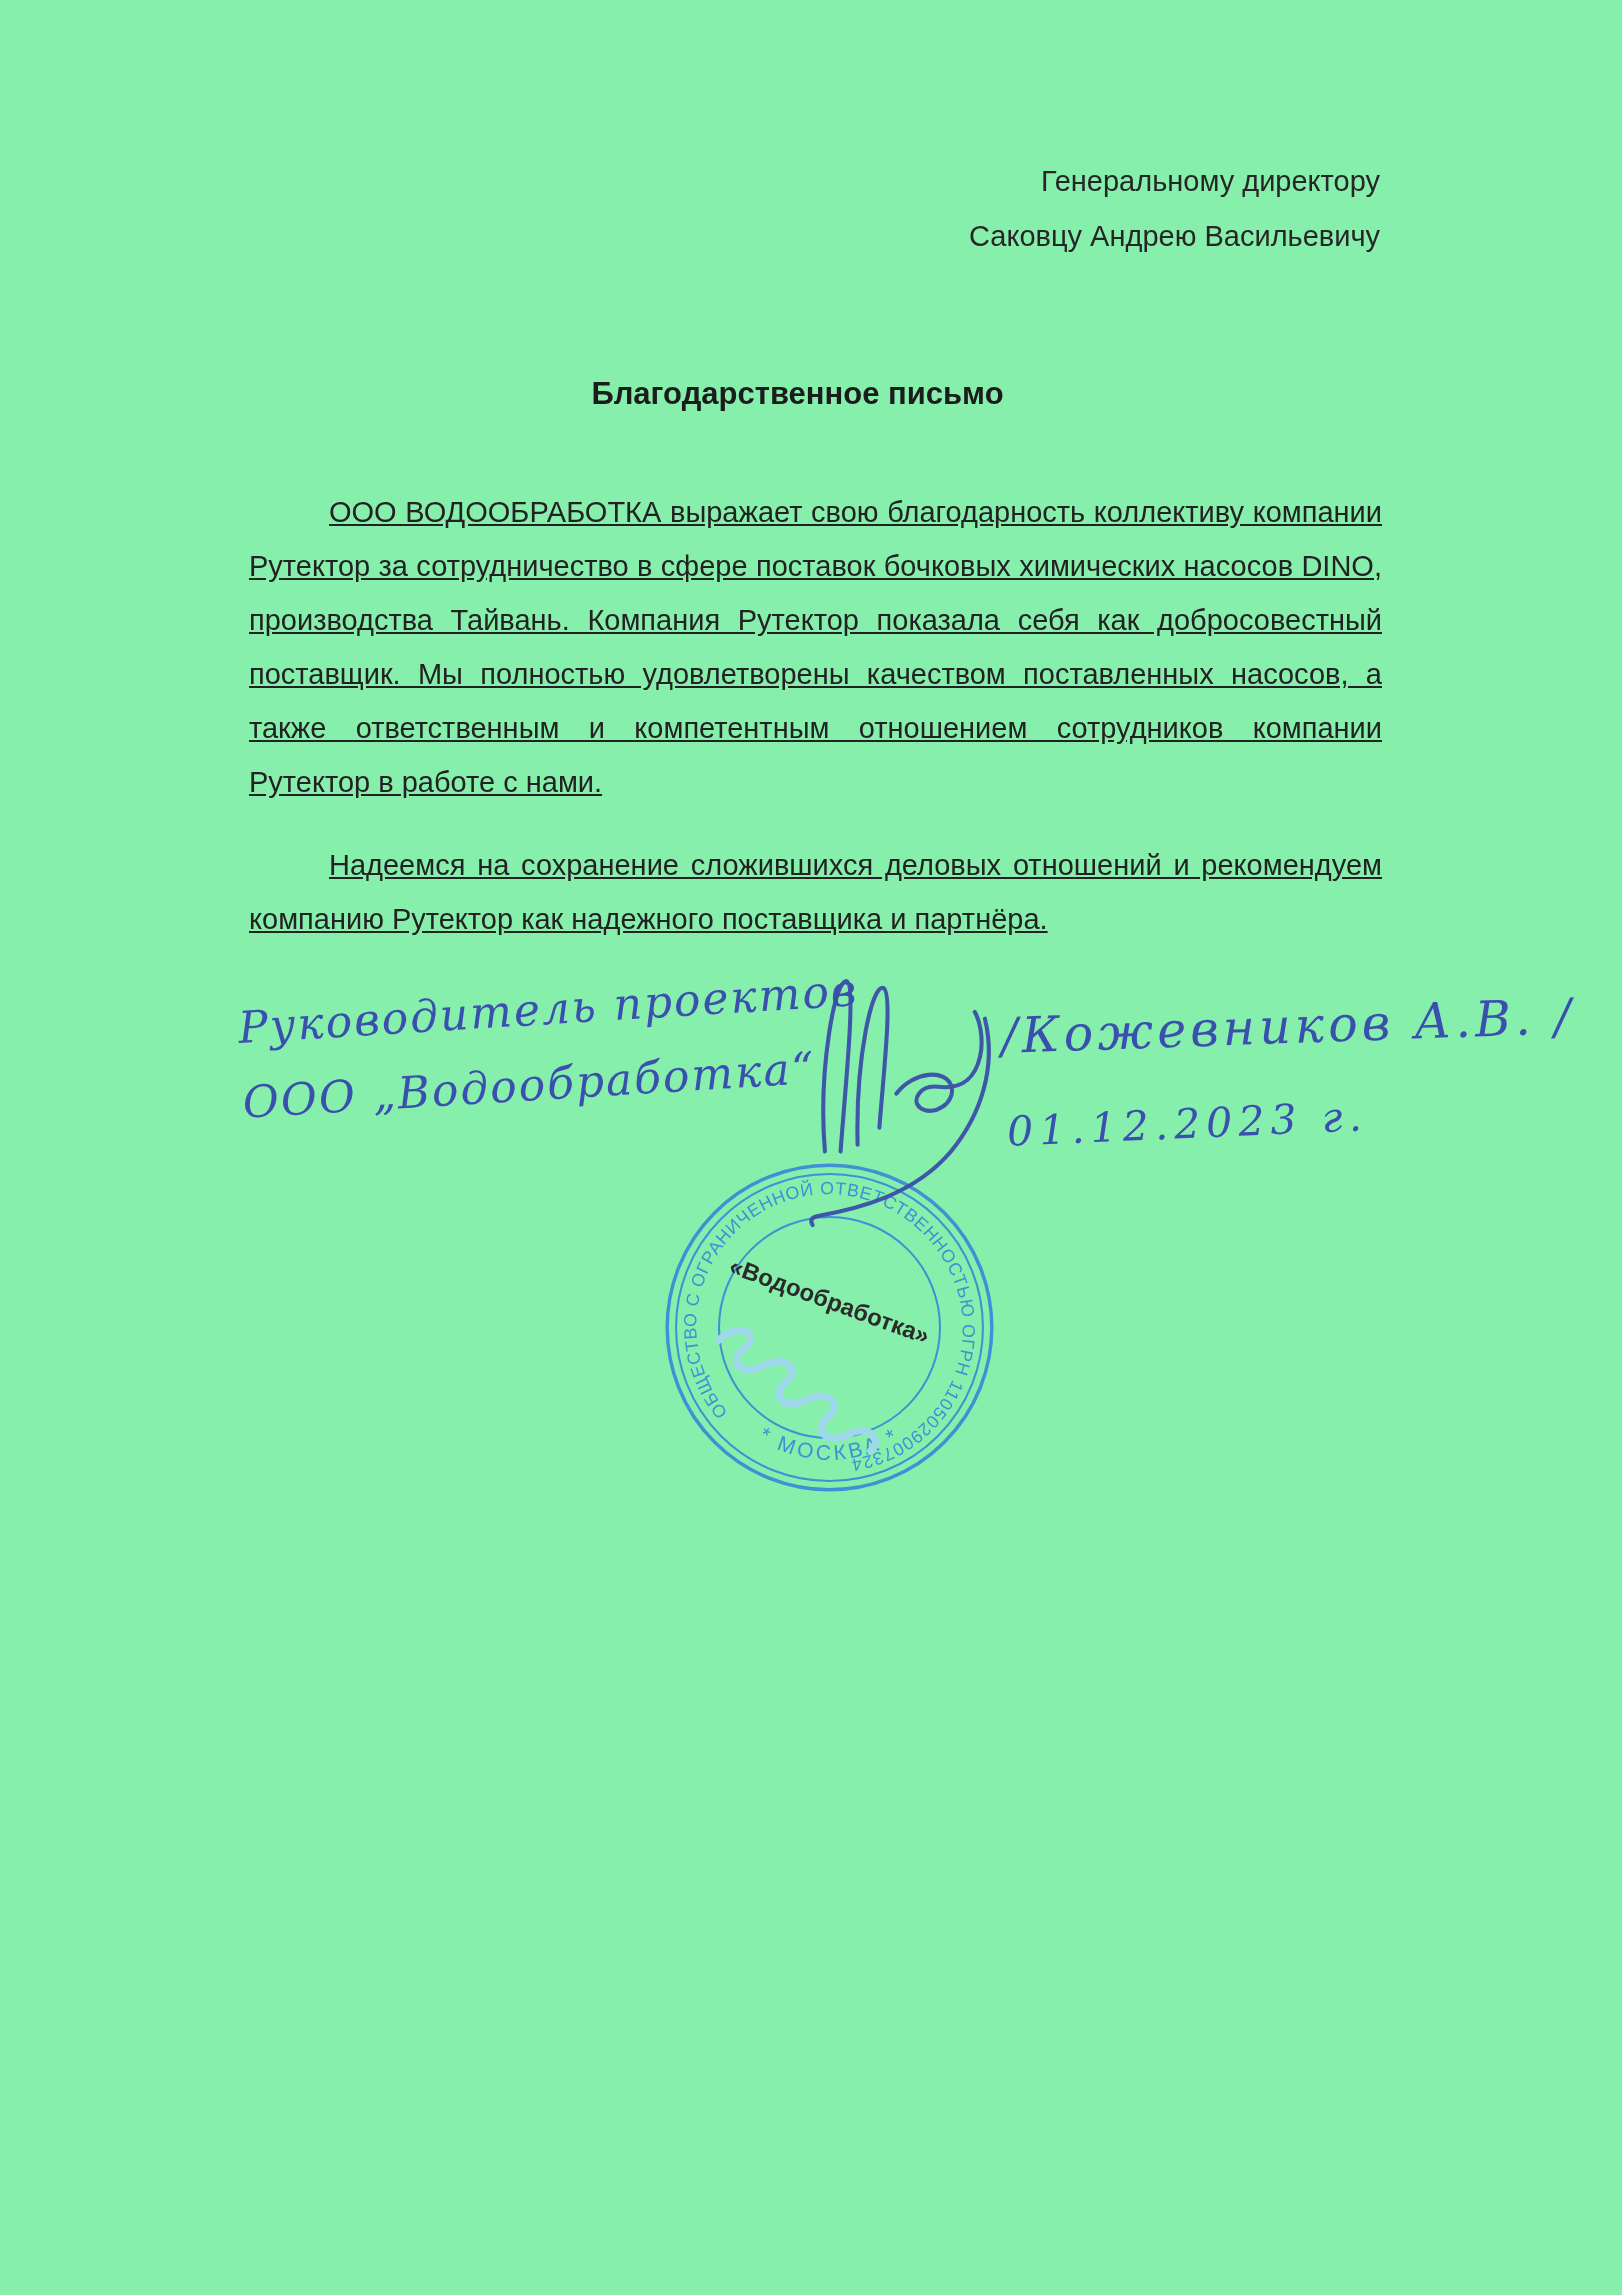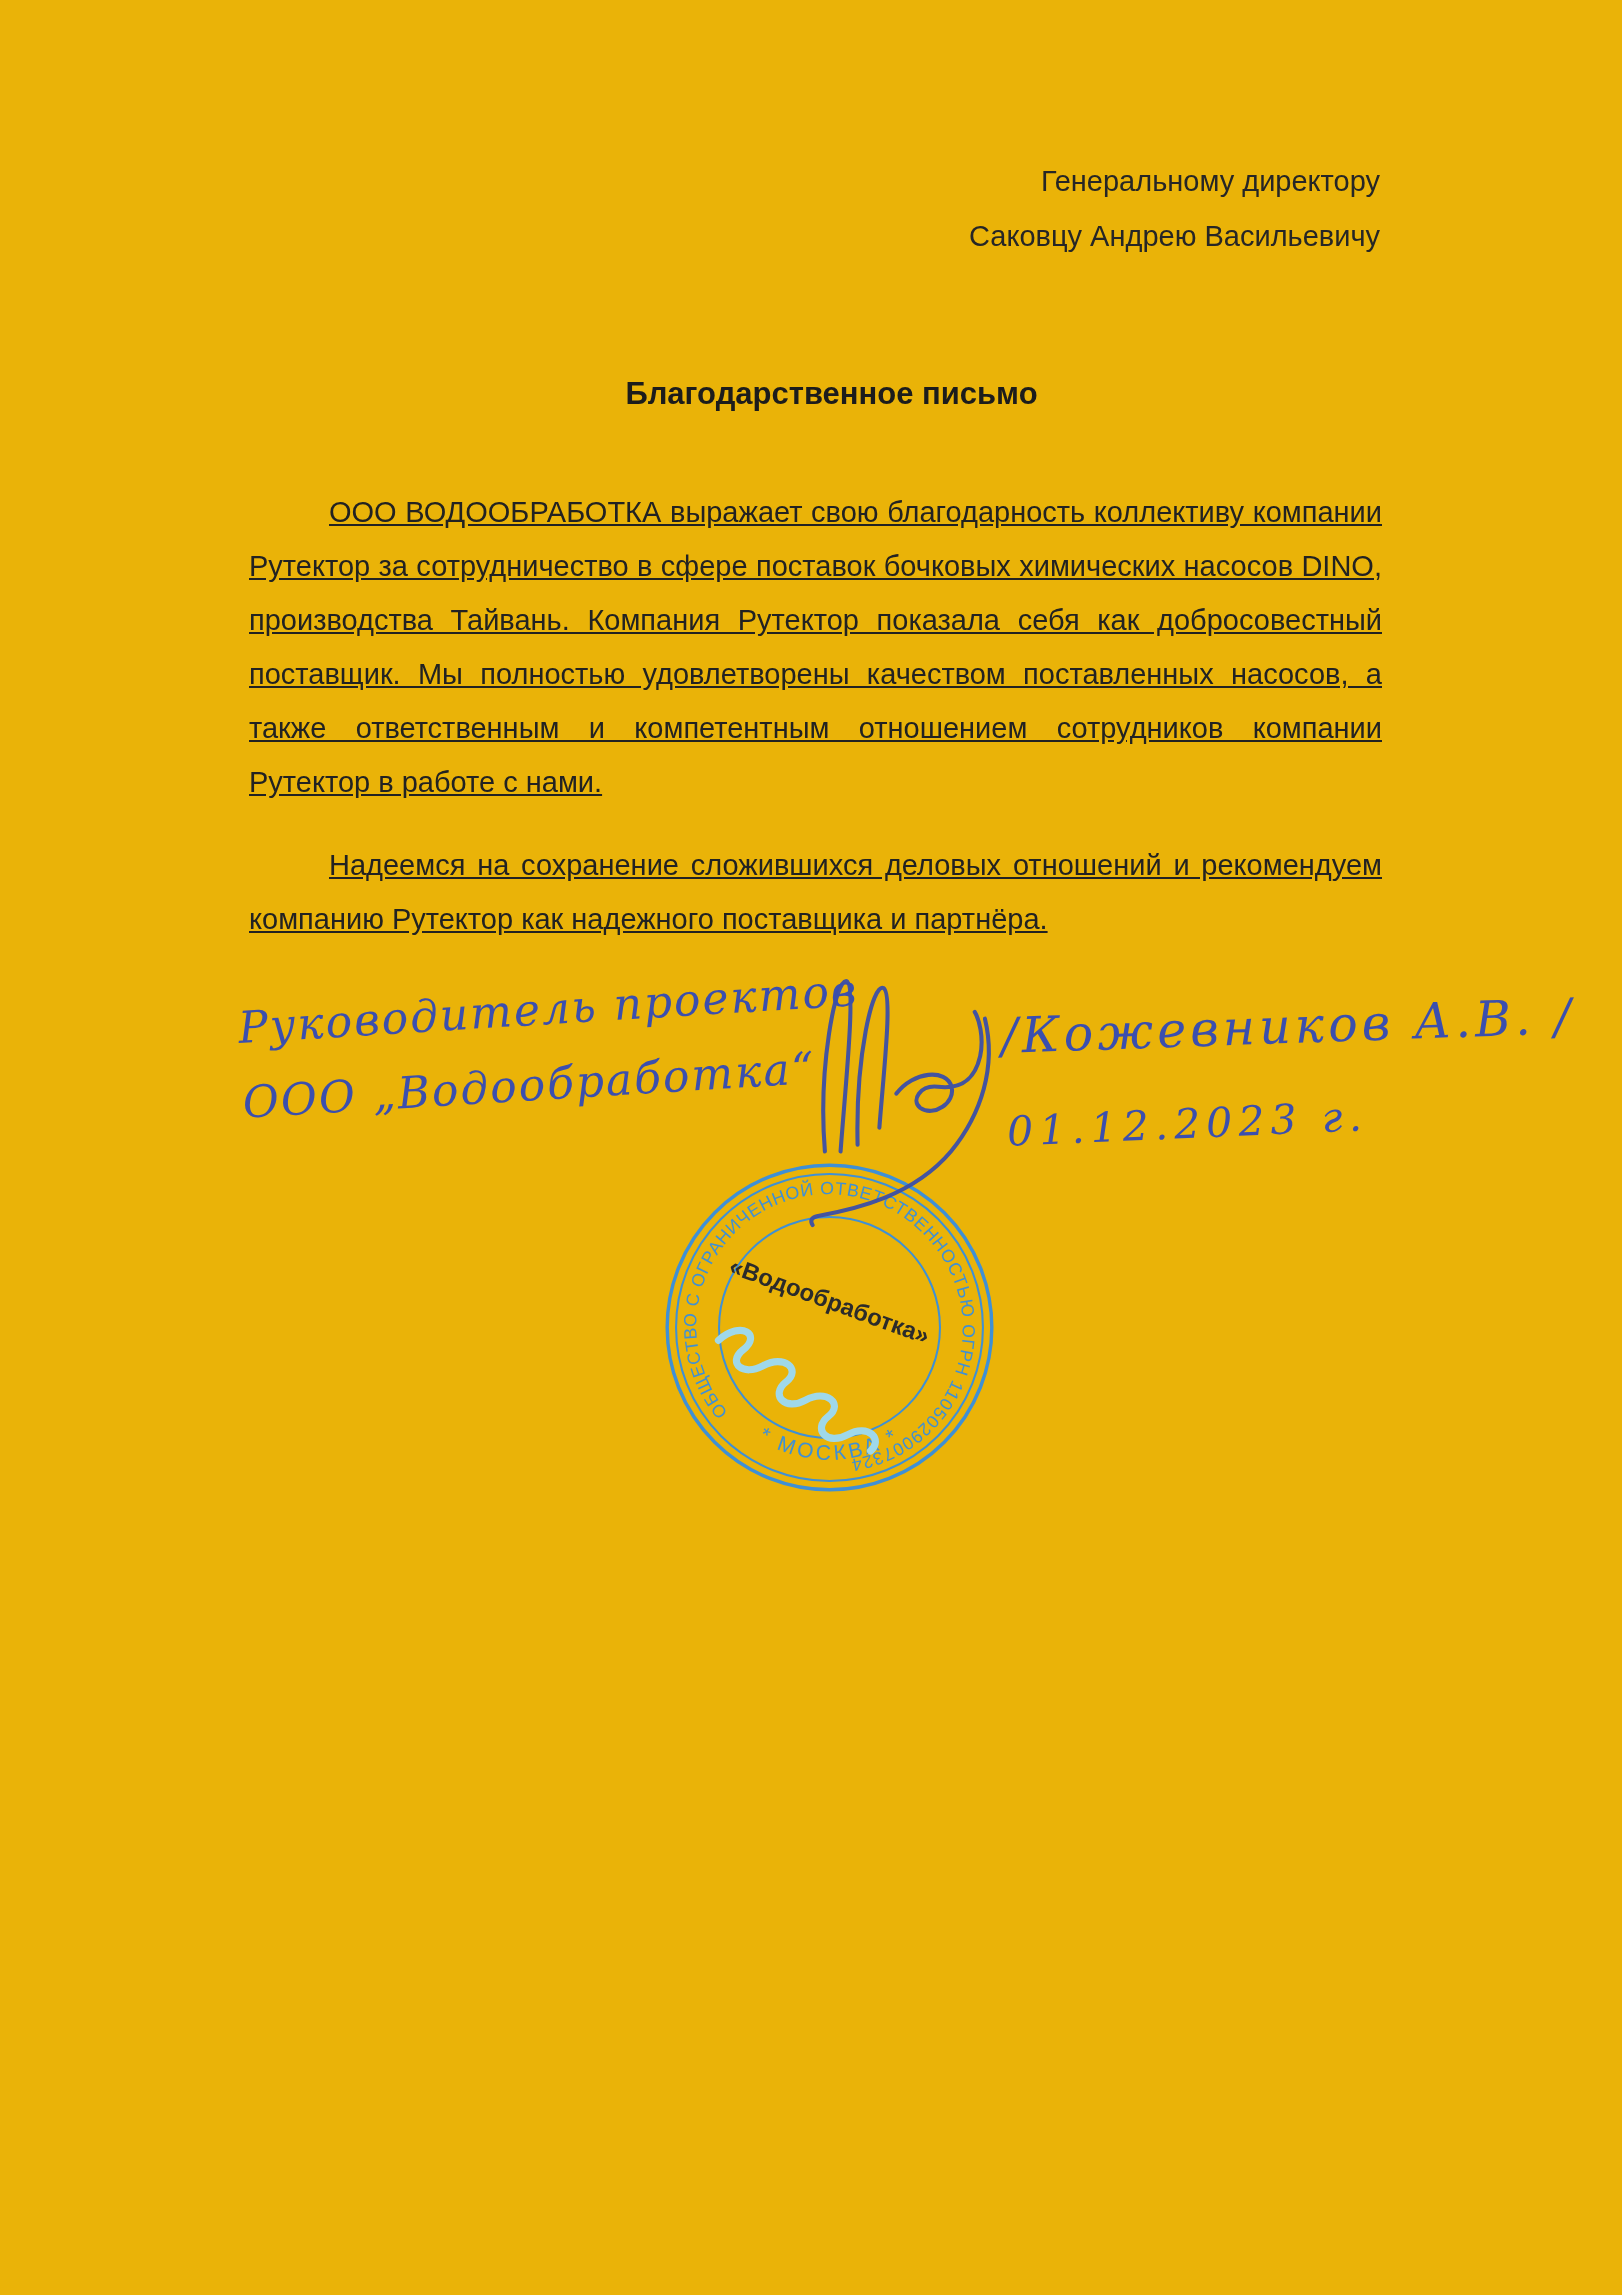--- a/index.html
+++ b/index.html
@@ -1,32 +1,32 @@
 <!DOCTYPE html>
 <html style="font-size:11px"><head>
 <meta charset="utf-8">
 <style>
   html, body { margin:0; padding:0; background:#ffffff; }
   .page {
     position:relative;
     width:1623px; height:2295px;
-    background:#eab308;
+    background:#86efac;
     font-family:"Liberation Sans", sans-serif;
     color:#1f1f1f;
     overflow:hidden;
   }
   .recipient {
     position:absolute; top:154px; right:243px;
     text-align:right;
     font-size:29px; line-height:55px;
     color:#262626;
     white-space:nowrap;
   }
   .title {
-    position:absolute; top:376px; left:266px; width:1131px;
+    position:absolute; top:376px; left:232px; width:1131px;
     margin:0; text-align:center;
     font-size:31px; font-weight:bold; color:#1c1c1c;
   }
   .body-text {
     position:absolute; top:485px; left:249px; width:1133px;
     font-size:29px; line-height:54px;
     text-align:justify;
     color:#222222;
   }
   .body-text p { margin:0; text-indent:80px;text-decoration:underline; }

